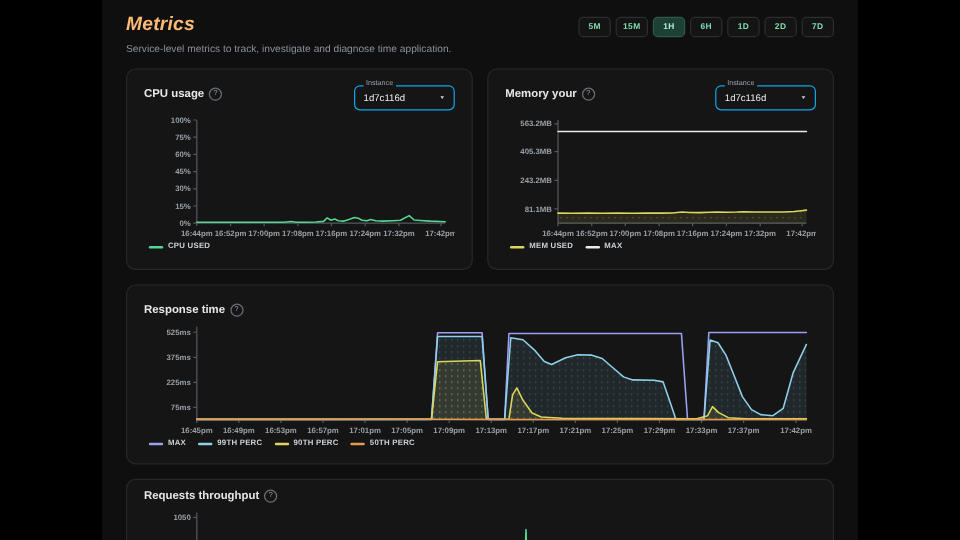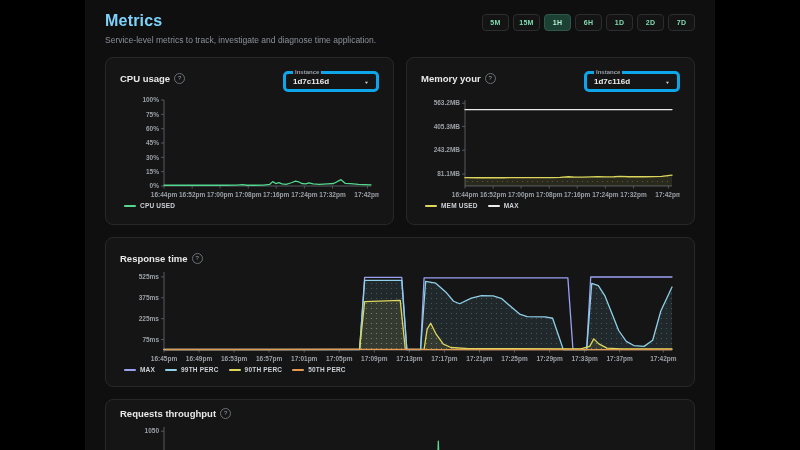--- a/index.html
+++ b/index.html
@@ -1,34 +1,34 @@
 <!DOCTYPE html>
 <html><head>
 <meta charset="utf-8">
 <style>
   html,body{margin:0;padding:0;}
   body{width:800px;height:450px;overflow:hidden;background:#000;font-family:"Liberation Sans",sans-serif;position:relative;}
   .app{position:absolute;left:85px;top:0;width:630px;height:600px;background:#0f0f10;box-sizing:border-box;}
   .app-header{display:flex;justify-content:space-between;align-items:flex-start;padding:12px 20px 0 20px;}
-  .page-title{margin:0 0 5px 0;font-size:16px;font-weight:bold;color:#7dd3fc;letter-spacing:.2px;}
+  .page-title{margin:0 0 5px 0;font-size:16px;font-weight:bold;color:#fdba74;letter-spacing:.2px;font-style:italic;}
   .page-subtitle{margin:0;font-size:8.5px;color:#8b9199;}
   .ranges{display:flex;gap:4px;margin-top:2px;}
   .range-btn{font-family:inherit;font-size:7px;font-weight:bold;letter-spacing:.3px;color:#7fdcb0;background:#141415;border:1px solid #2c2d2e;border-radius:4px;padding:4px 0;width:27px;text-align:center;cursor:pointer;}
   .range-btn.selected{background:#1c4134;color:#b2f0d2;border-color:#30584a;}
   .grid{display:flex;flex-wrap:wrap;gap:12px;padding:0 20px;margin-top:12px;}
   .card{background:#151516;border:1px solid #27282a;border-radius:8px;padding:12px 14px;box-sizing:border-box;}
   .card.half{width:289px;height:168px;}
   .card.full{width:600px;}
   .card.resp{height:150px;}
   .card.clipped{height:170px;padding-top:7px;}
   .card-head{display:flex;justify-content:space-between;align-items:flex-start;margin-bottom:3px;}
   .card-title{display:flex;align-items:center;gap:4px;font-size:9.5px;font-weight:bold;color:#e8e8e8;padding-top:3px;}
   .clipped .card-title{padding-top:1px;align-items:center;}
   .help{width:9px;height:9px;border:1px solid #6b7077;border-radius:50%;color:#9aa0a6;font-size:6px;line-height:9px;display:inline-flex;align-items:center;justify-content:center;font-weight:normal;cursor:pointer;}
-  .select{position:relative;border:3px solid #0ea5e9;border-radius:5px;background:#151516;width:96px;height:21px;display:flex;align-items:center;justify-content:space-between;padding:0 7px;box-sizing:border-box;margin-top:1px;cursor:pointer;font-weight:bold;}
+  .select{position:relative;border:1px solid #0ea5e9;border-radius:5px;background:#151516;width:84px;height:21px;display:flex;align-items:center;justify-content:space-between;padding:0 7px;box-sizing:border-box;margin-top:1px;cursor:pointer;}
   .select .lbl{position:absolute;top:-5px;left:7px;font-size:6px;color:#97a0a8;background:#151516;padding:0 2px;}
   .select .val{font-size:8px;color:#ececec;}
   .select .caret{font-size:5px;color:#cfcfcf;transform:scaleY(.8);}
   .chart{width:100%;display:block;}
   .chart.half-h{height:104px;}
   .chart.resp-h{height:96px;}
   .chart.req-h{height:110px;}
   .legend{display:flex;gap:10px;align-items:center;margin-top:3px;padding-left:4px;}
   .legend-item{display:flex;align-items:center;gap:4px;font-size:6.5px;font-weight:bold;color:#ccd1d5;letter-spacing:.2px;cursor:pointer;}
   .dash{width:12px;height:2px;border-radius:1px;display:inline-block;}

